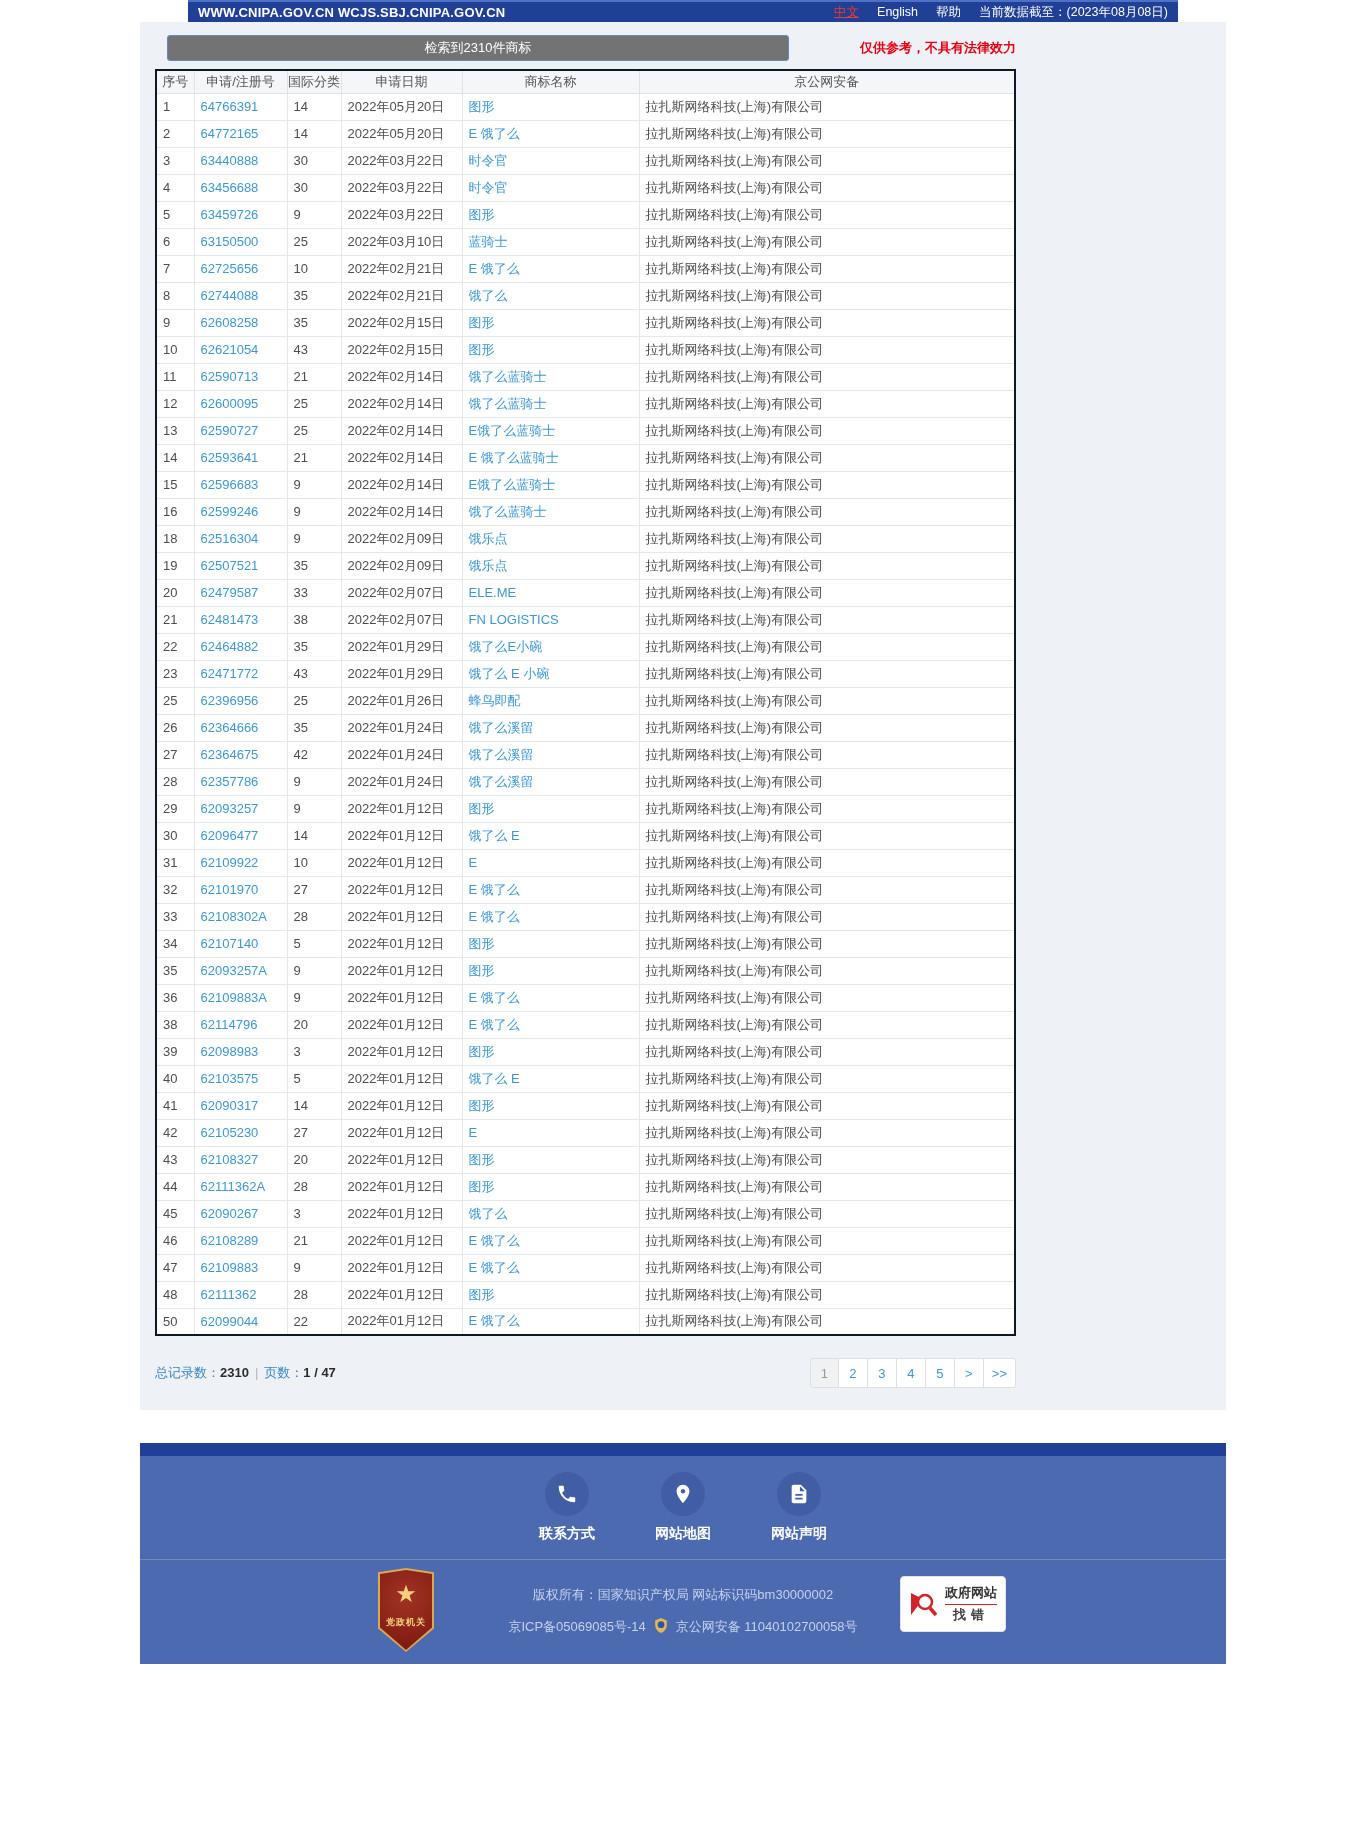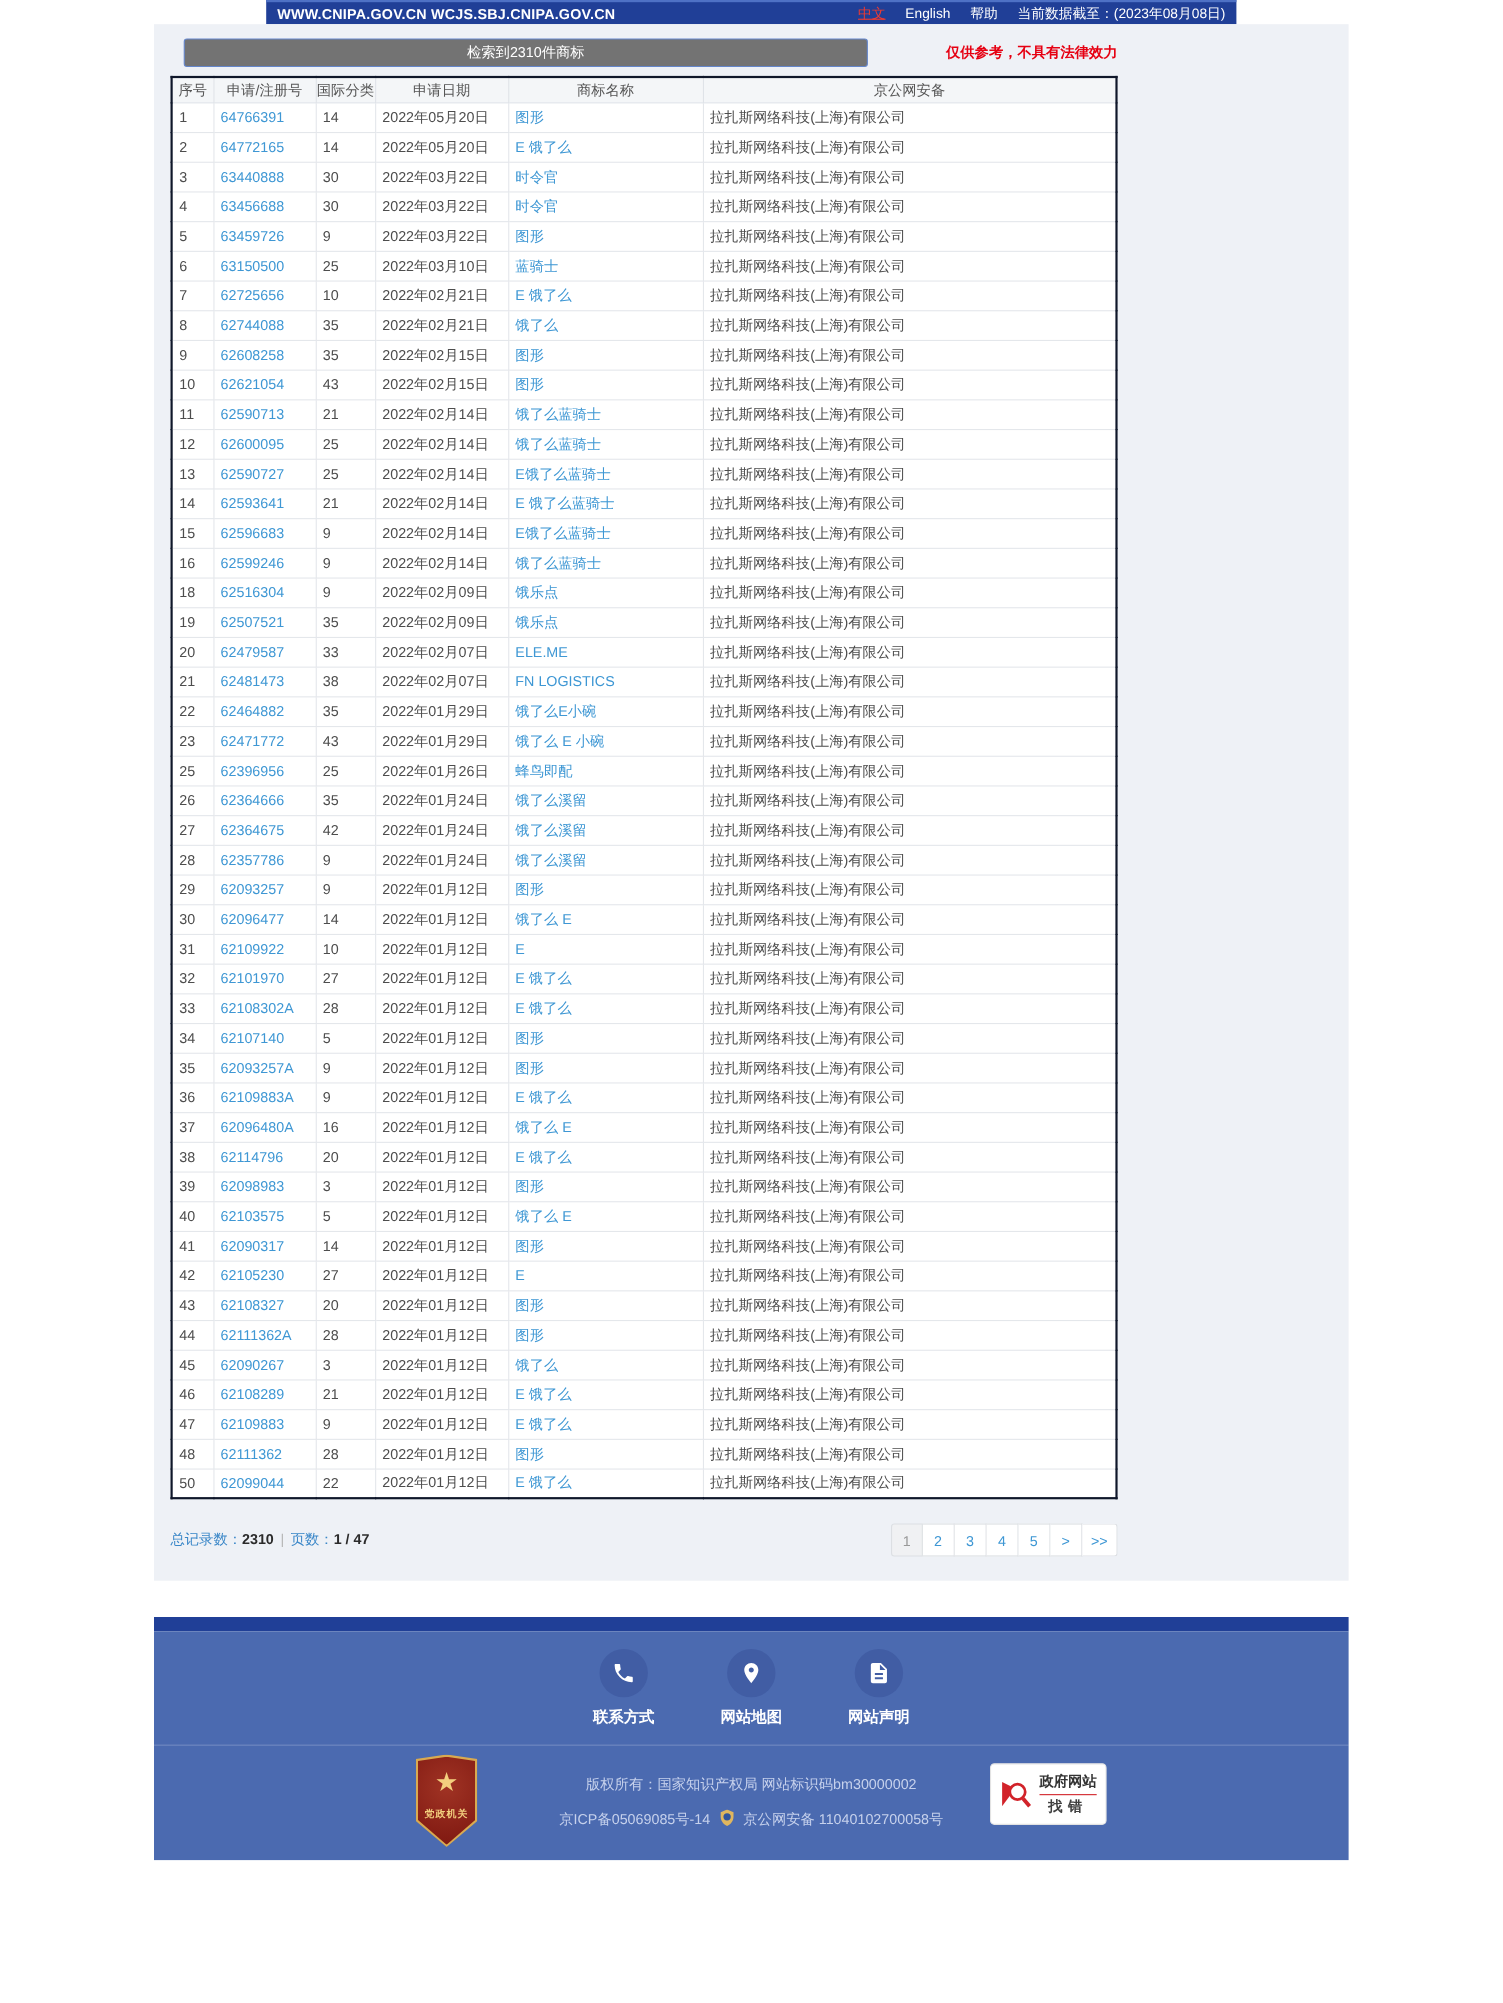--- a/index.html
+++ b/index.html
@@ -1,20 +1,20 @@
 <!DOCTYPE html>
 <html><head>
 <meta charset="utf-8">
 <style>
   * { margin:0; padding:0; box-sizing:border-box; }
   body { background:#fff; font-family:"Liberation Sans","DejaVu Sans",sans-serif; }
   .page { width:1366px; height:1821px; margin:0 auto; background:#fff; overflow:hidden; }
 
   
-  .topbar { width:882px; margin:0 auto; height:22px; background:#203f97;
+  .topbar { width:990px; margin:0 auto; height:22px; background:#203f97;
     border-top:2px solid #4e71c5; display:flex; align-items:center;
     justify-content:space-between; padding:0 10px; }
   .topbar .site { color:#fff; font-size:13px; font-weight:bold; letter-spacing:.2px; }
   .topbar .right { display:flex; align-items:center; gap:18px; font-size:12.5px; }
   .topbar .right a { color:#fff; text-decoration:none; cursor:pointer; }
   .topbar .right a.zh { color:#f03b30; text-decoration:underline; }
   .topbar .cutoff { color:#fff; }
 
   
   .wrapper { width:1086px; margin:0 auto; background:#eef1f6; padding:13px 0 22px; }
@@ -395,28 +395,20 @@
               <td class="c-date">2022年01月12日</td>
               <td class="c-mark"><a class="blue">图形</a></td>
               <td class="c-app">拉扎斯网络科技(上海)有限公司</td>
             </tr>
             <tr>
               <td class="c-seq">36</td>
               <td class="c-reg"><a class="blue">62109883A</a></td>
               <td class="c-cls">9</td>
               <td class="c-date">2022年01月12日</td>
               <td class="c-mark"><a class="blue">E 饿了么</a></td>
-              <td class="c-app">拉扎斯网络科技(上海)有限公司</td>
-            </tr>
-            <tr>
-              <td class="c-seq">37</td>
-              <td class="c-reg"><a class="blue">62096480A</a></td>
-              <td class="c-cls">16</td>
-              <td class="c-date">2022年01月12日</td>
-              <td class="c-mark"><a class="blue">饿了么 E</a></td>
               <td class="c-app">拉扎斯网络科技(上海)有限公司</td>
             </tr>
             <tr>
               <td class="c-seq">38</td>
               <td class="c-reg"><a class="blue">62114796</a></td>
               <td class="c-cls">20</td>
               <td class="c-date">2022年01月12日</td>
               <td class="c-mark"><a class="blue">E 饿了么</a></td>
               <td class="c-app">拉扎斯网络科技(上海)有限公司</td>
             </tr>

